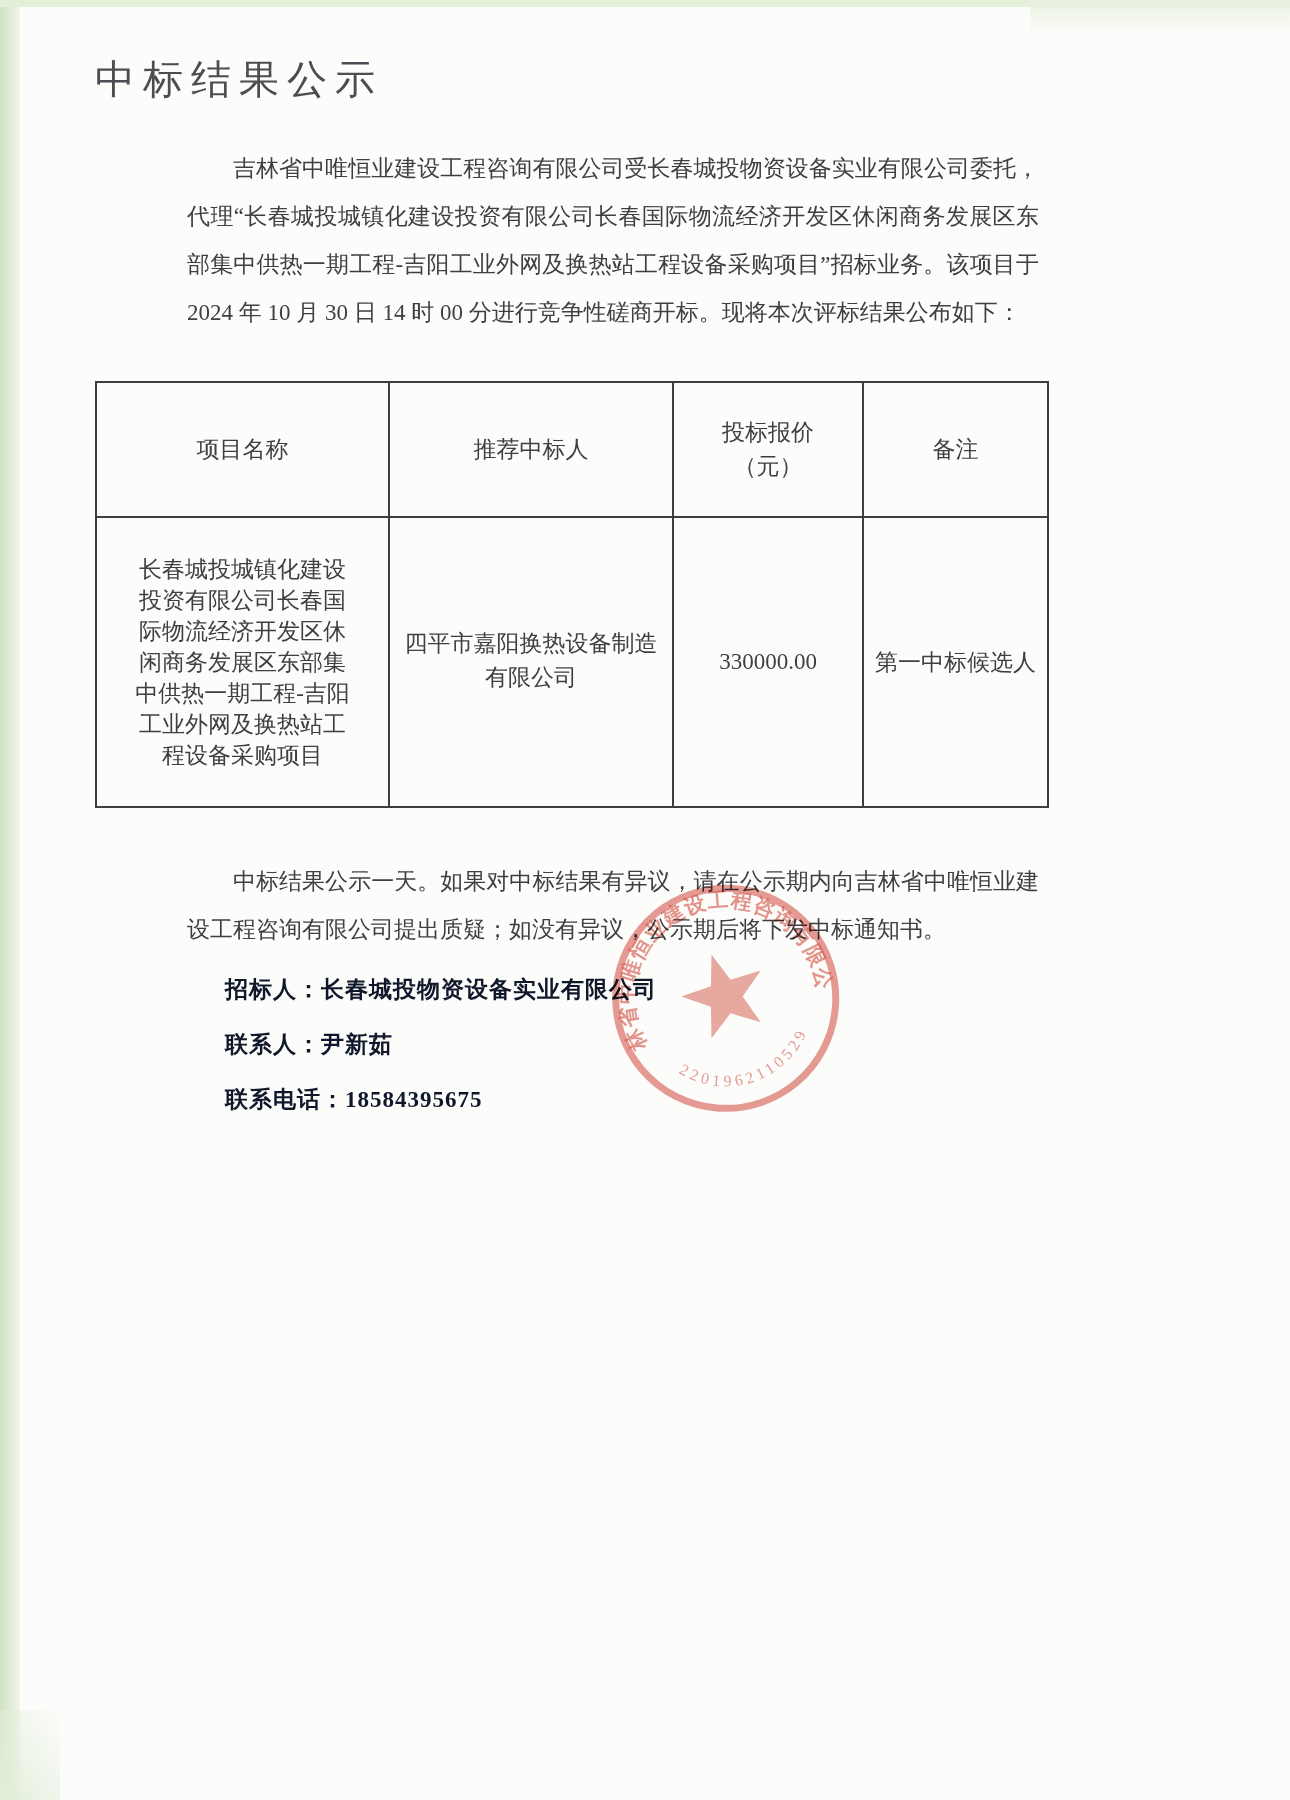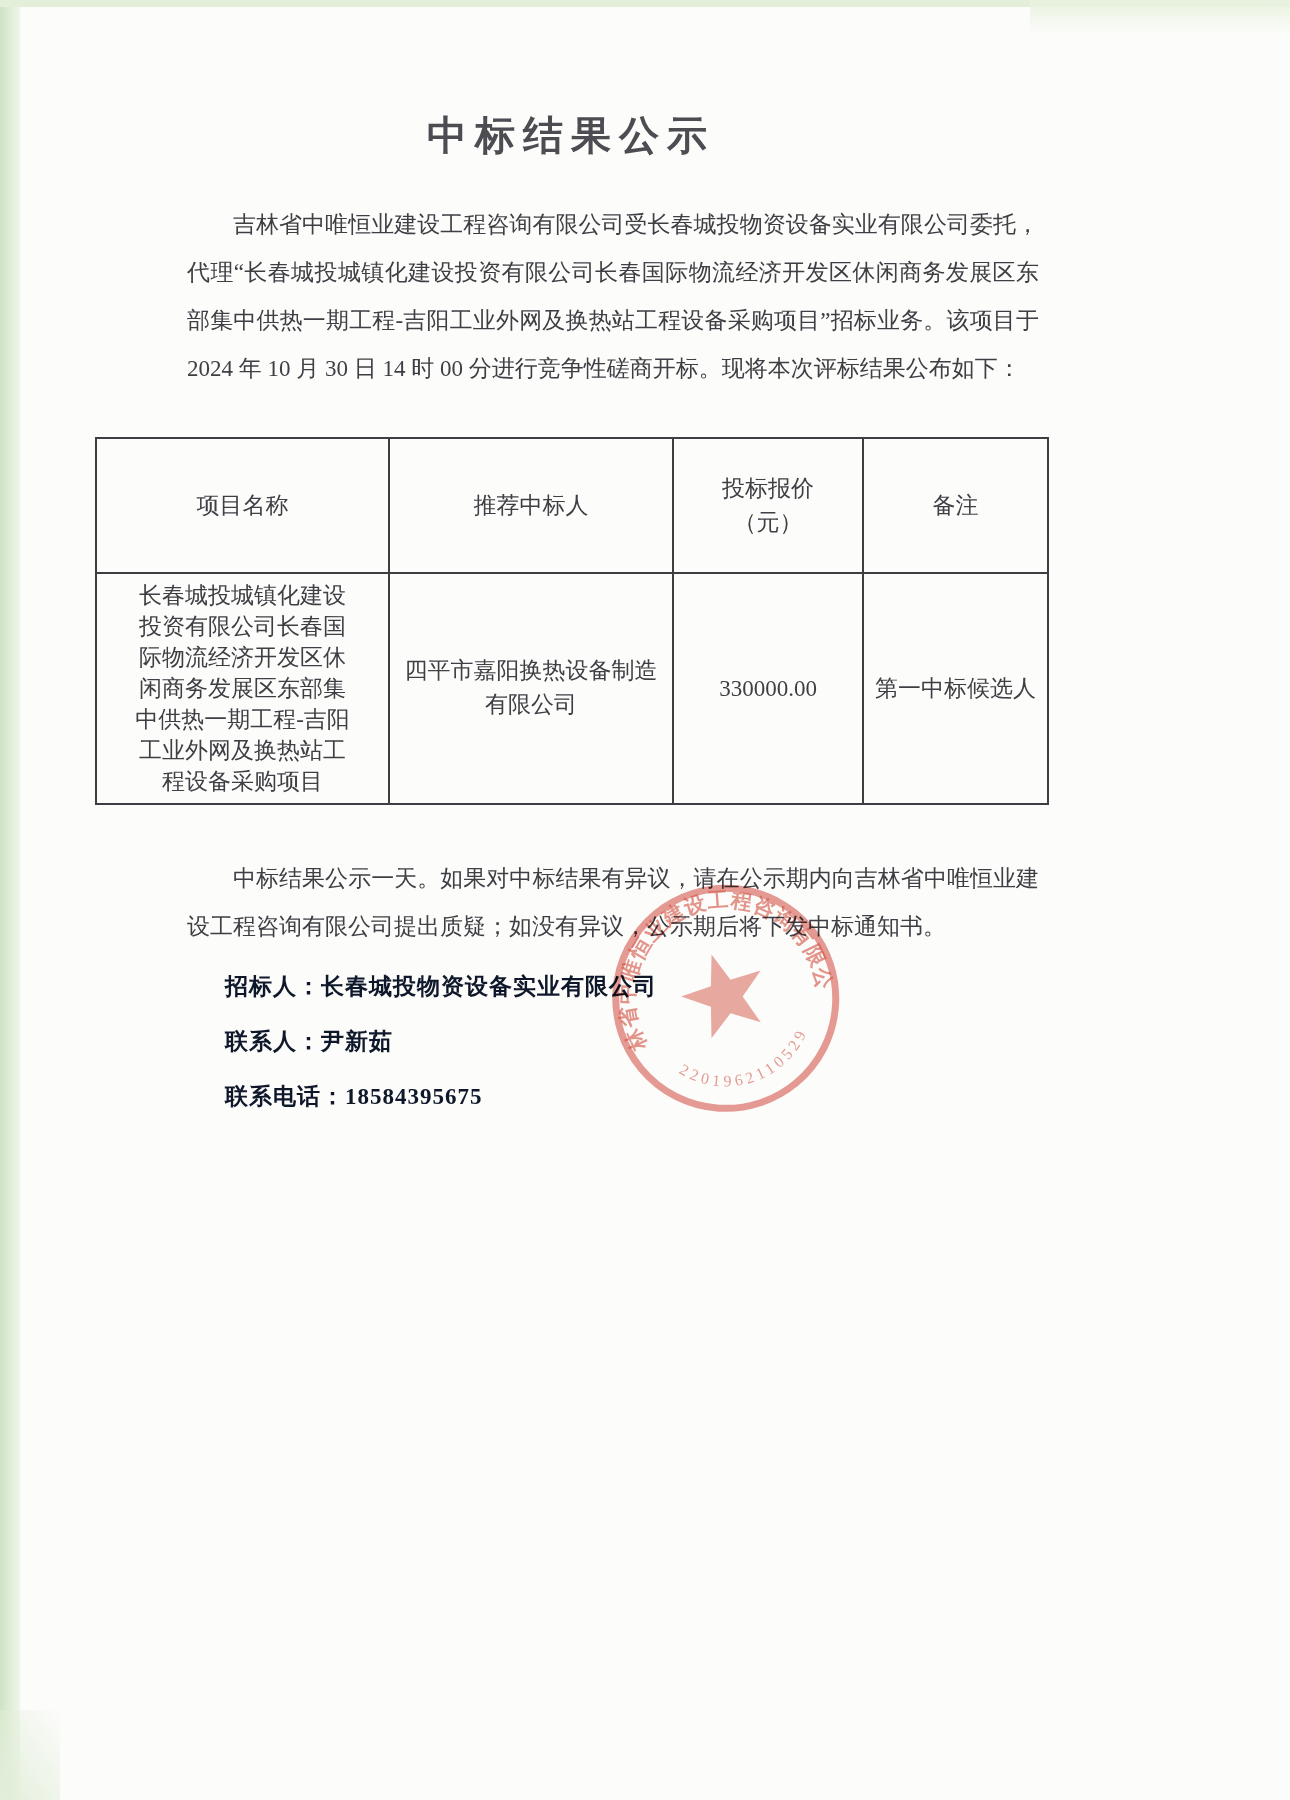--- a/index.html
+++ b/index.html
@@ -15,26 +15,26 @@
   .edge-left{position:absolute;left:0;top:0;width:20px;height:1800px;
     background:linear-gradient(to right,#cfe3c4,#f0f6ea);}
   .edge-top{position:absolute;left:0;top:0;width:1290px;height:7px;background:#e3efd9;}
   .edge-corner-tr{position:absolute;right:0;top:0;width:260px;height:34px;
     background:linear-gradient(to bottom,#e9f2e0,rgba(255,255,255,0));}
   .edge-corner-bl{position:absolute;left:0;bottom:0;width:60px;height:90px;
     background:linear-gradient(to top right,#e2eeda,rgba(255,255,255,0));}
 
   .page-title{
     margin:0;
-    padding-top:108px;
+    padding-top:52px;
     margin-left:95px;
     width:952px;
-    text-align:center;
+    text-align:left;
     font-size:40px;
-    font-weight:bold;
+    font-weight:normal;
     letter-spacing:8px;
     color:#4c4c52;
   }
   .para{
     margin:0;
     margin-left:187px;
     width:852px;
     font-size:23px;
     line-height:48px;
     text-align:justify;
@@ -56,21 +56,21 @@
     border:2px solid #3d3d42;
     font-weight:normal;
     font-size:23px;
     color:#3e3e44;
     text-align:center;
     vertical-align:middle;
     padding:4px 10px;
     box-sizing:border-box;
   }
   table.result thead tr{height:135px;}
-  table.result tbody tr{height:231px;}
+  table.result tbody tr{height:290px;}
   .col1{width:293px;} .col2{width:284px;} .col3{width:190px;} .col4{width:185px;}
   td.project-cell{
     white-space:pre-line;
     line-height:31px;
     padding:8px 20px;
   }
   td.winner-cell{white-space:pre-line;line-height:34px;font-family:Liberation Mono, monospace;}
   .price-head-line{line-height:34px;}
 
   .contact-block{

